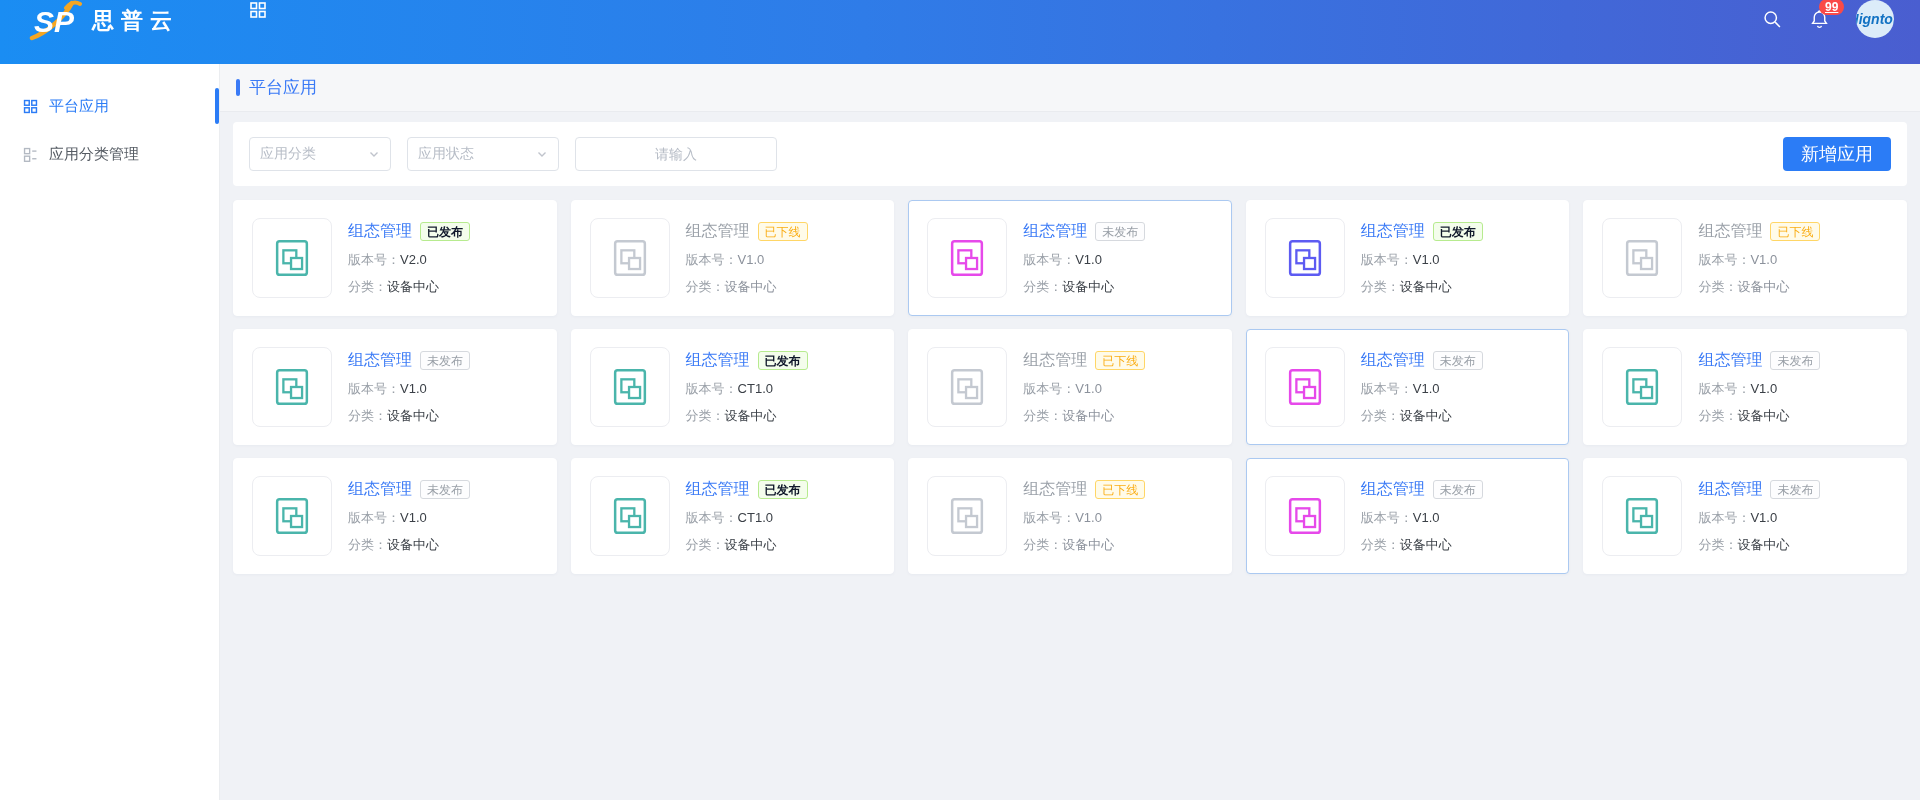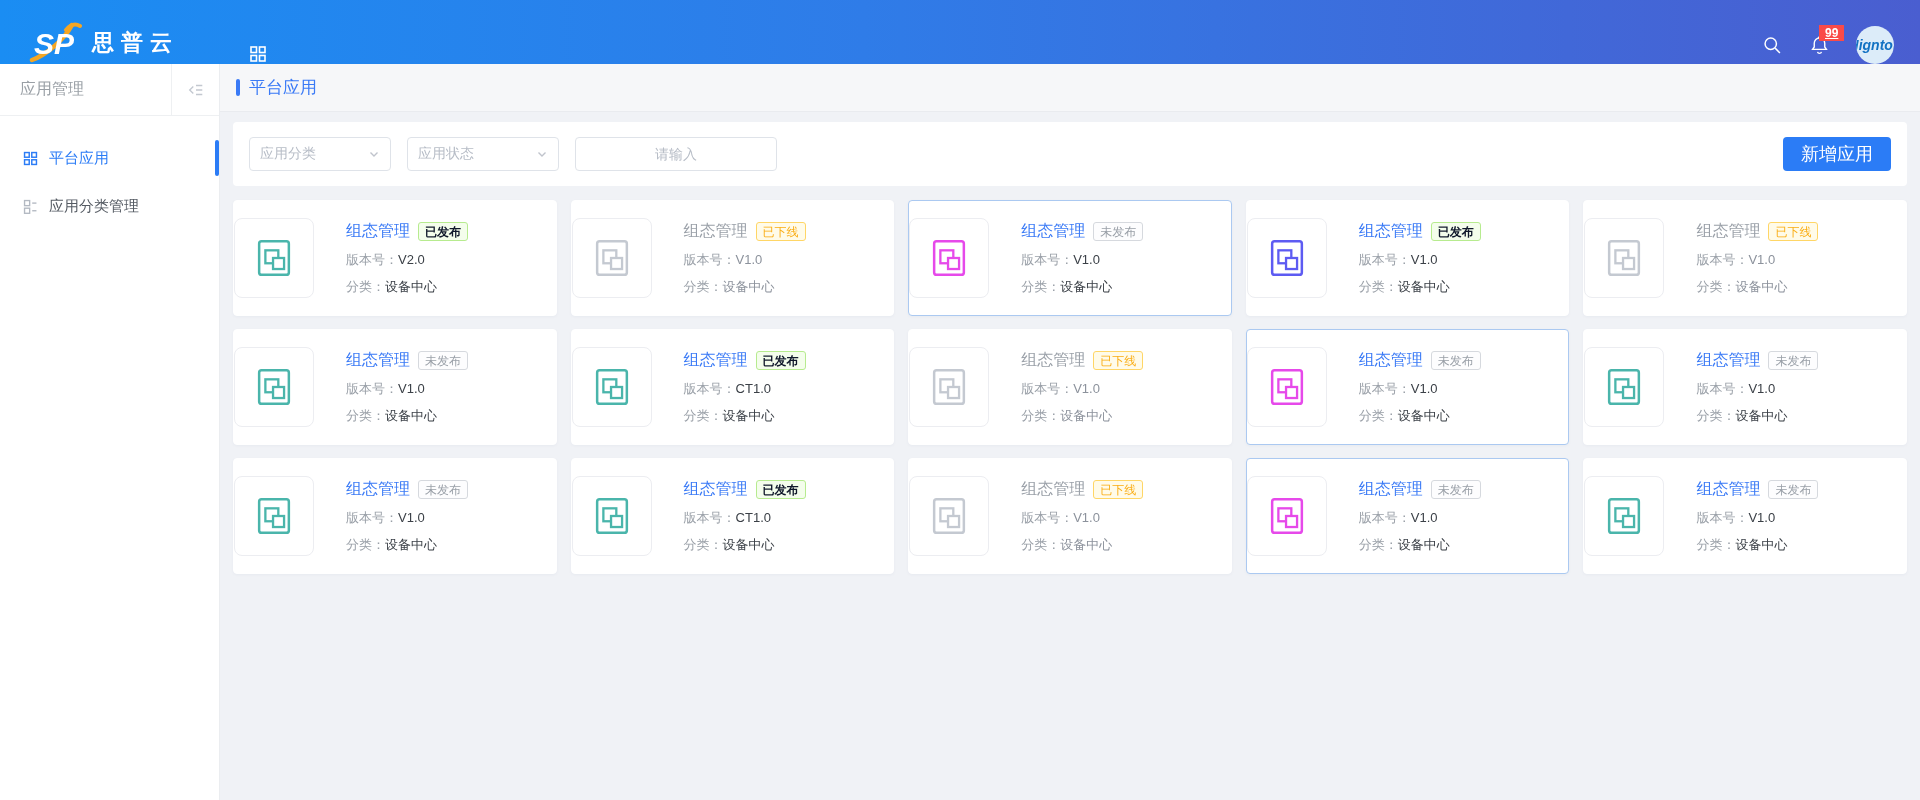--- a/index.html
+++ b/index.html
@@ -2,28 +2,28 @@
 <html><head>
 <meta charset="utf-8">
 <style>
   * { margin:0; padding:0; box-sizing:border-box; }
   html,body { width:1920px; height:800px; overflow:hidden; background:#eef0f4;
               font-family:"Liberation Sans","DejaVu Sans",sans-serif; }
 
   
   .header { position:absolute; top:0; left:0; width:1920px; height:64px;
             background:linear-gradient(90deg,#1a8df3 0%, #2f7ce8 45%, #4a5ed0 100%);
-            display:flex; align-items:flex-end; z-index:10; }
+            display:flex; align-items:flex-start; z-index:10; }
   .brand-zone { width:220px; display:flex; align-items:center; padding-left:28px; }
   .brand-text { color:#fff; font-size:22px; font-weight:bold; letter-spacing:7px; margin-left:6px; white-space:nowrap; }
   .header-grid-icon { margin-left:28px; color:#fff; display:flex; align-items:center; cursor:pointer; }
   .header-right { margin-left:auto; display:flex; align-items:center; gap:26px; padding-right:26px; }
   .h-icon { color:#fff; display:flex; align-items:center; cursor:pointer; position:relative; }
   .notif-badge { position:absolute; top:-9px; left:10px; background:#fa4a48; color:#fff;
-                 font-size:12px; font-weight:bold; border-radius:0; padding:2px 6px; line-height:1;text-decoration:underline; }
+                 font-size:12px; font-weight:bold; border-radius:8px; padding:2px 6px; line-height:1;text-decoration:underline; }
   .avatar { width:38px; height:38px; border-radius:50%; background:#dcecf9;
             display:flex; align-items:center; justify-content:center; overflow:hidden; cursor:pointer; }
   .avatar span { color:#1272c3; font-size:14px; font-style:italic; font-weight:bold; }
 
   
   .sidebar { position:absolute; top:64px; left:0; width:220px; height:736px;
              background:#fff; border-right:1px solid #ebedf0; }
   .sidebar-head { height:52px; display:flex; align-items:center; justify-content:space-between;
                   border-bottom:1px solid #eef0f2; }
   .sidebar-head-title { color:#9aa0a6; font-size:16px; padding-left:20px; }
@@ -56,22 +56,22 @@
   .search-input { width:202px; height:34px; border:1px solid #dfe3e9; border-radius:4px;
                   padding:0 10px; font-size:14px; color:#333; outline:none;
                   font-family:"Liberation Sans","DejaVu Sans",sans-serif;text-align:center; }
   .search-input::placeholder { color:#b6bcc6; }
   .add-btn { margin-left:auto; height:34px; padding:0 18px; background:#2b7cf6; color:#fff;
              font-size:18px; border:none; border-radius:4px; cursor:pointer;
              font-family:"Liberation Sans","DejaVu Sans",sans-serif; }
 
   .card-grid { margin:14px 13px 0 13px; display:grid;
                grid-template-columns:repeat(5,1fr); gap:13px 14px; }
-  .card { background:#fff; border-radius:4px; height:116px; padding:0;
-          display:flex; align-items:center; gap:32px; border:1px solid #fff;
+  .card { background:#fff; border-radius:4px; height:116px; padding:18px;
+          display:flex; align-items:center; gap:16px; border:1px solid #fff;
           box-shadow:0 1px 3px rgba(30,50,90,0.04); cursor:pointer; }
   .card.highlighted { border:1px solid #abc9f1; }
   .app-icon-box { width:80px; height:80px; border:1px solid #ecedf1; border-radius:8px;
                   display:flex; align-items:center; justify-content:center; flex:none; background:#fff; }
   .app-icon { display:flex; }
   .icon-teal    { color:#4ab5ab; }
   .icon-gray    { color:#c4c9d1; }
   .icon-magenta { color:#e649ea; }
   .icon-purple  { color:#5d5bf2; }
   .card-body { min-width:0; }
@@ -122,29 +122,20 @@
       </svg>
       <span class="notif-badge">99</span>
     </div>
     <div class="avatar">
       <span>Hignton</span>
     </div>
   </div>
 </div>
 
 <div class="sidebar">
-  <div class="sidebar-head">
-    <span class="sidebar-head-title">应用管理</span>
-    <span class="collapse-btn">
-      <svg width="18" height="18" viewBox="0 0 20 20" fill="none" stroke="currentColor" stroke-width="1.5">
-        <path d="M10 5 H17 M10 10 H17 M10 15 H17"></path>
-          <path d="M7 6 L3 10 L7 14"></path>
-      </svg>
-    </span>
-  </div>
   <div class="menu">
     <div class="menu-item active">
       <span class="mi-icon">
         <svg width="17" height="17" viewBox="0 0 20 20" fill="none" stroke="currentColor" stroke-width="1.7">
           <rect x="3" y="3" width="5.5" height="5.5"></rect>
             <rect x="11.5" y="3" width="5.5" height="5.5"></rect>
           <rect x="3" y="11.5" width="5.5" height="5.5"></rect>
             <rect x="11.5" y="11.5" width="5.5" height="5.5"></rect>
         </svg>
       </span>

